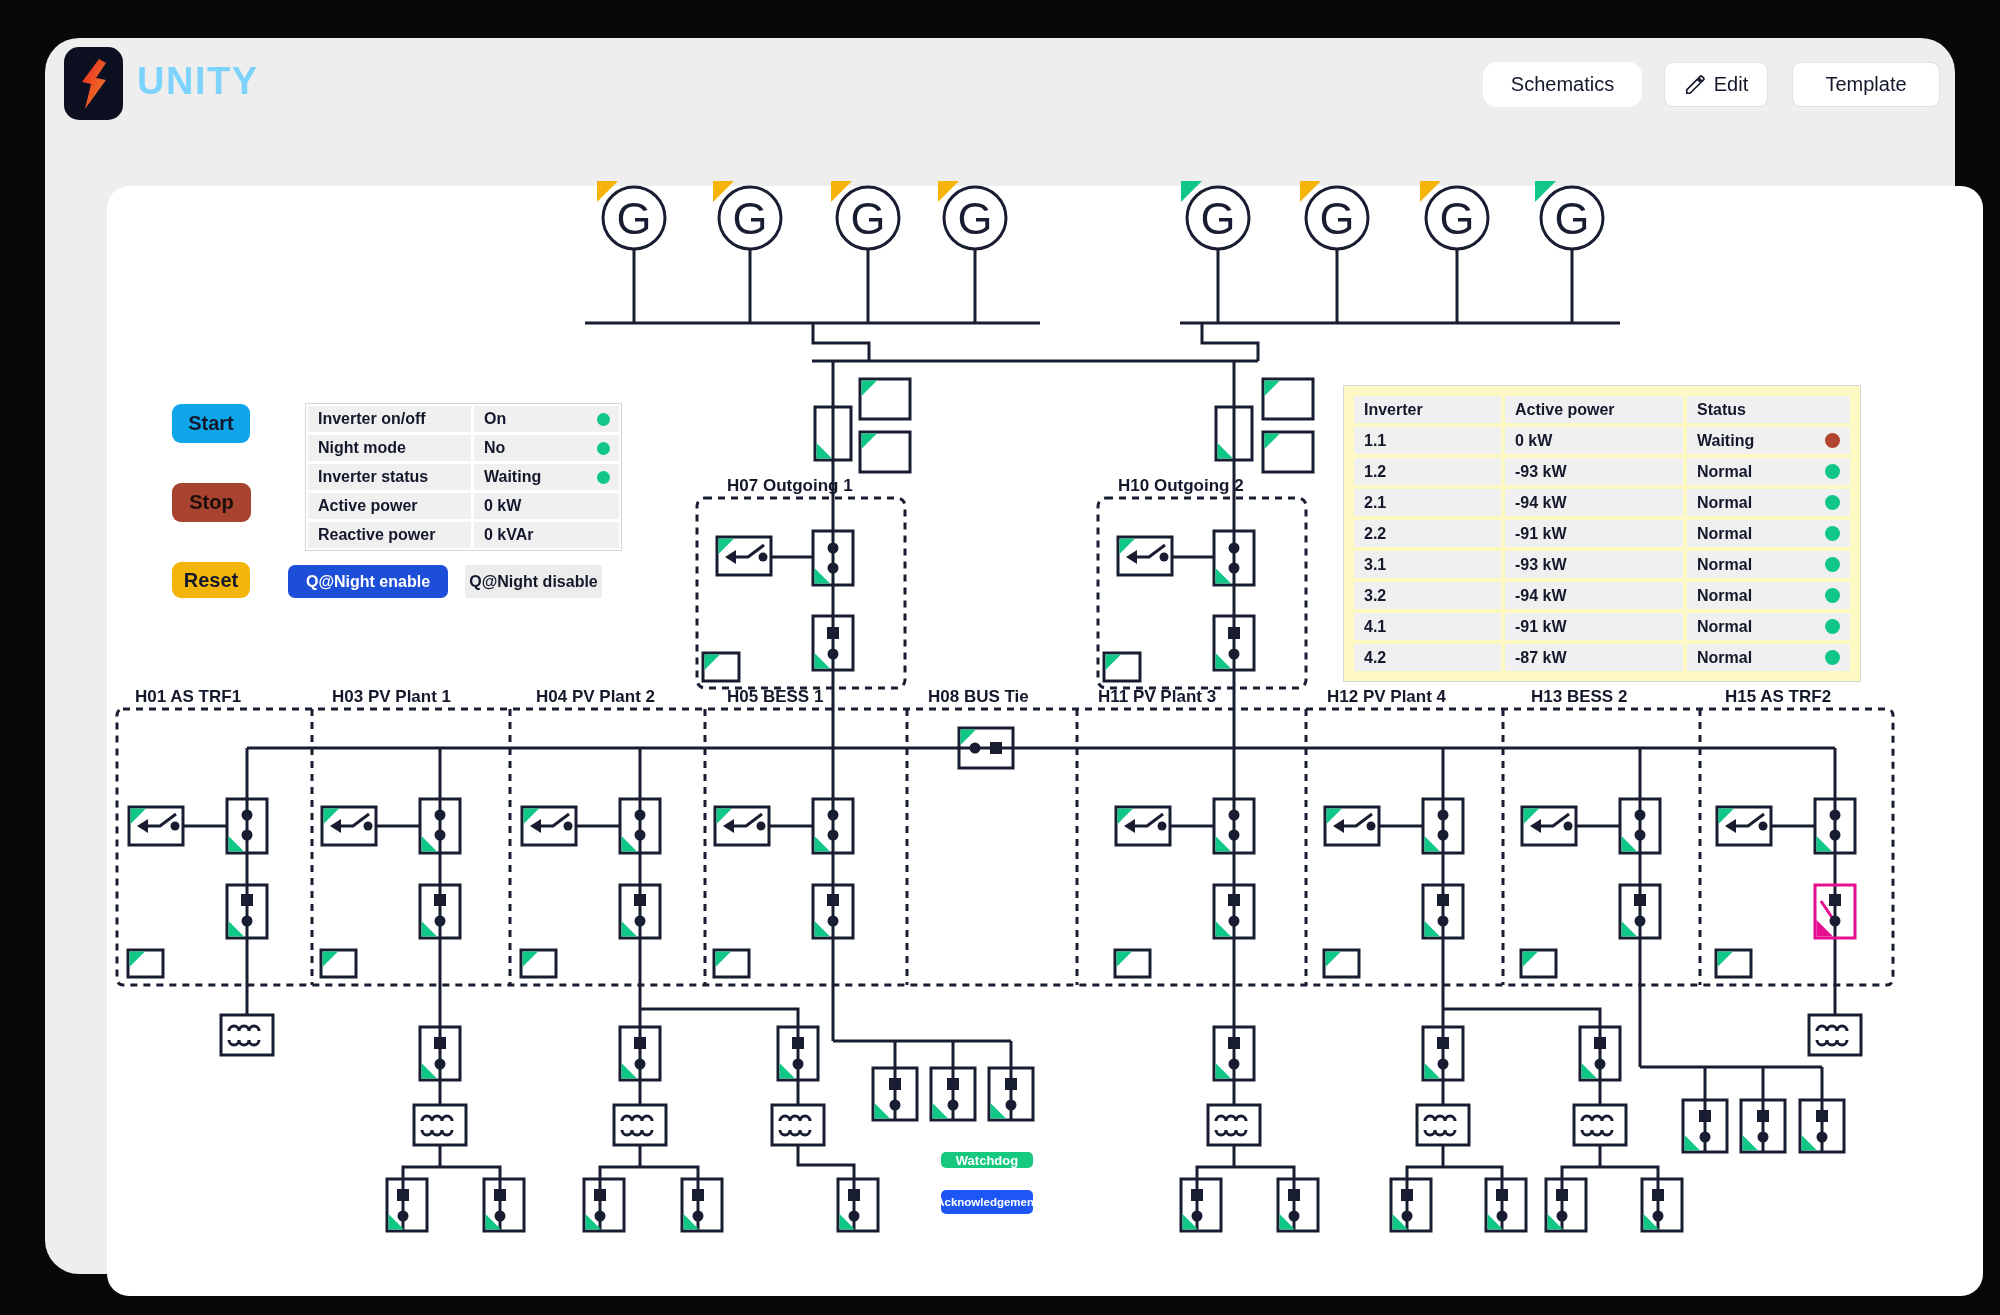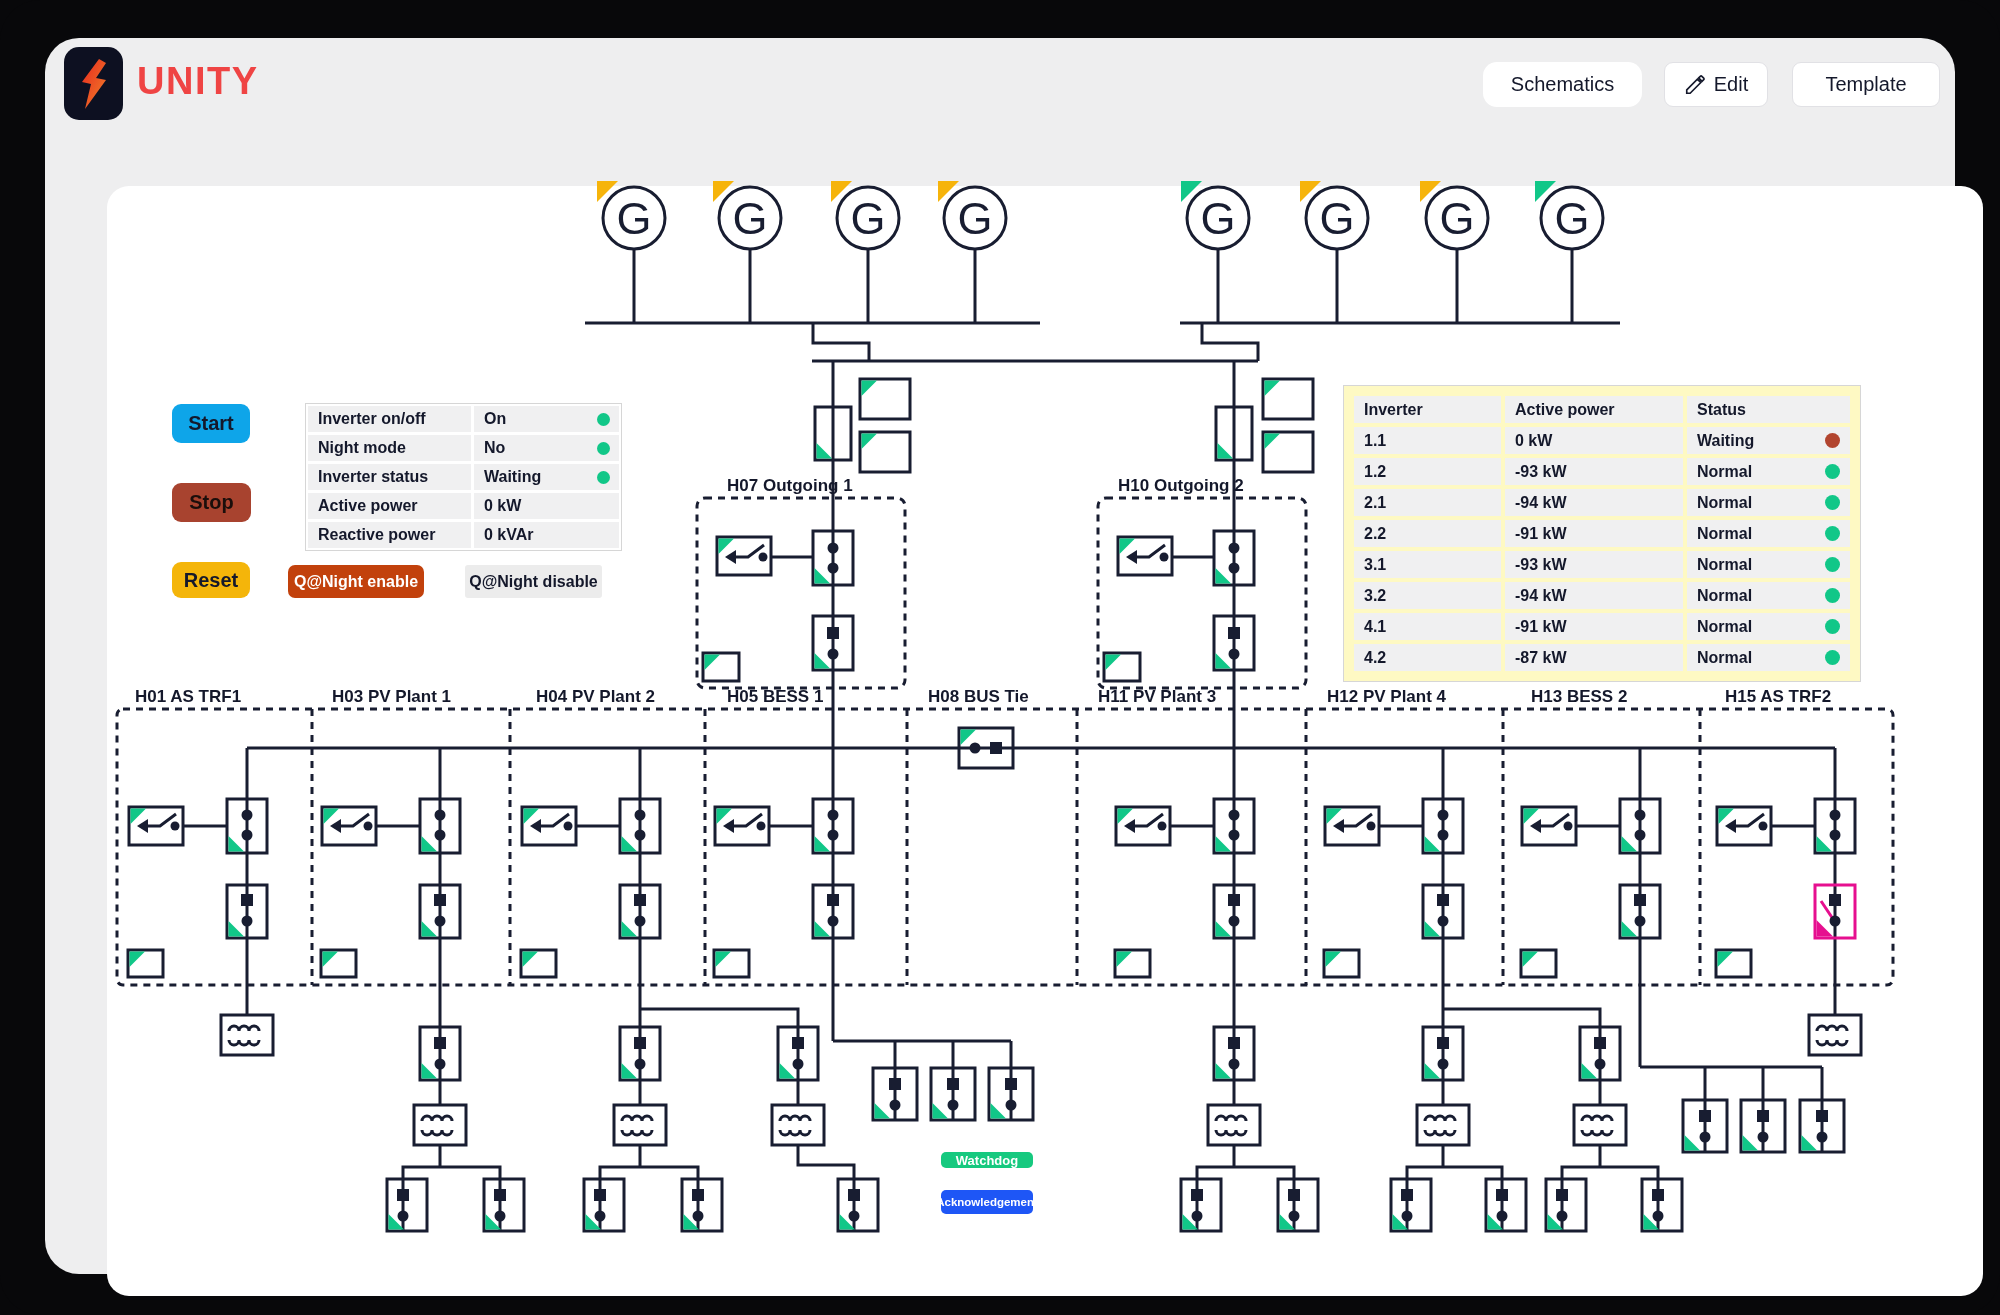--- a/index.html
+++ b/index.html
@@ -7,35 +7,35 @@
        font-family:"Liberation Sans",sans-serif;color:#14182b;}
   .frame{position:absolute;inset:0;background:#08080a;border-radius:40px;}
   .window{position:absolute;left:45px;top:38px;width:1910px;height:1236px;
           background:#eeeeef;border-radius:34px;}
   .content{position:absolute;left:62px;top:148px;width:1876px;height:1110px;
            background:#ffffff;border-radius:22px;}
   
   .logo{position:absolute;left:64px;top:47px;width:59px;height:73px;background:#0d1021;
         border-radius:15px;display:flex;align-items:center;justify-content:center;}
   .brand{position:absolute;left:137px;top:60px;font-size:38px;font-weight:800;
-         letter-spacing:1.5px;color:#ef4444;}
+         letter-spacing:1.5px;color:#7dd3fc;}
   .hbtn{position:absolute;top:62px;height:45px;display:flex;align-items:center;justify-content:center;
         gap:8px;font-size:20px;font-weight:500;border-radius:9px;box-sizing:border-box;cursor:pointer;}
   .hbtn.active{background:#ffffff;border-radius:14px;}
   .hbtn.plain{background:#fff;border:1.5px solid #e1e1e5;}
   #btn-schematics{left:1483px;width:159px;}
   #btn-edit{left:1664px;width:104px;}
   #btn-template{left:1792px;width:148px;}
   
   .cbtn{position:absolute;display:flex;align-items:center;justify-content:center;
         font-weight:700;border-radius:9px;cursor:pointer;}
   #btn-start{left:172px;top:404px;width:78px;height:39px;background:#0ea5e9;font-size:20px;}
   #btn-stop{left:172px;top:483px;width:79px;height:39px;background:#a8432f;font-size:20px;color:#1b0e0b;}
   #btn-reset{left:172px;top:562px;width:78px;height:36px;background:#f4b50a;font-size:20px;}
-  #btn-qe{left:288px;top:565px;width:136px;height:33px;background:#c2410c;color:#fff;font-size:16px;border-radius:7px;}
+  #btn-qe{left:288px;top:565px;width:160px;height:33px;background:#1d4ed8;color:#fff;font-size:16px;border-radius:7px;}
   #btn-qd{left:465px;top:565px;width:137px;height:33px;background:#ececec;font-size:16px;border-radius:3px;}
   
   .stable{position:absolute;left:287px;top:403px;width:311px;background:#fff;
           border:1px solid #d6d6d6;padding:2px;display:grid;grid-template-columns:163px 1fr;gap:3px;margin-left:18px;}
   .stable .cell{background:#f0f0f1;height:26px;display:flex;align-items:center;
           padding-left:10px;font-size:16px;font-weight:700;}
   .stable .val{justify-content:space-between;padding-right:9px;}
   .dot{width:13px;height:13px;border-radius:50%;flex:0 0 auto;}
   
   .itable{position:absolute;left:1343px;top:385px;width:496px;background:#fef9c3;

